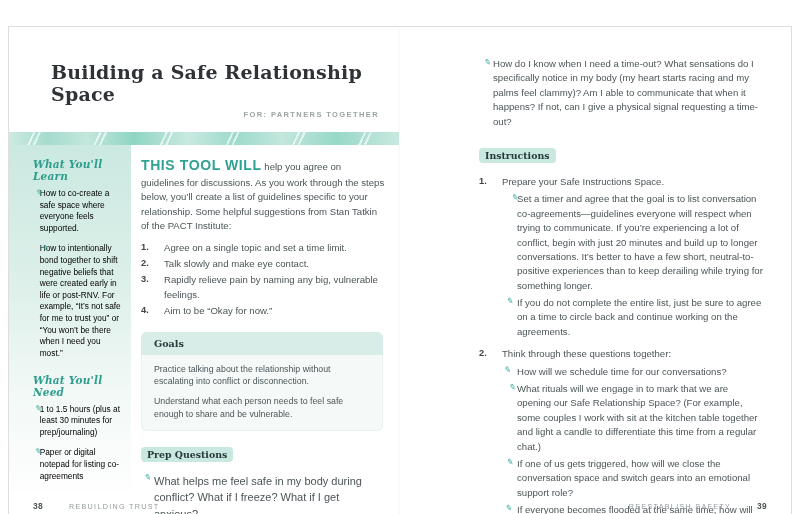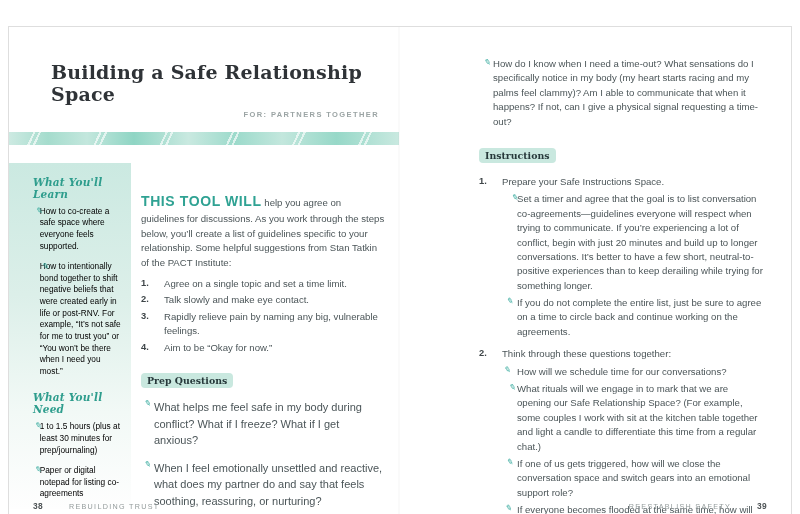--- a/index.html
+++ b/index.html
@@ -18,21 +18,21 @@
     letter-spacing:.2px;margin:0;}
   .subtitle{margin-top:5px;font-size:7.5px;letter-spacing:1.4px;color:#9ba4a4;font-weight:bold;text-align:right;}
 
   
   .band{margin-top:13px;height:13px;width:390px;
     background:
       repeating-linear-gradient(115deg, rgba(255,255,255,0) 0 22px, rgba(255,255,255,.65) 22px 24px, rgba(255,255,255,0) 24px 27px, rgba(255,255,255,.65) 27px 29px, rgba(255,255,255,0) 29px 60px),
       linear-gradient(90deg,#cdeae2 0%,#a5dccd 10%,#c3e7dd 20%,#8fd5c4 32%,#c9e9e0 46%,#9cdacb 58%,#c3e7dd 70%,#97d8c8 84%,#c9e9e0 100%);}
 
   
-  .lp-row{display:flex;align-items:flex-end;height:364px;}
+  .lp-row{display:flex;align-items:flex-start;height:364px;}
   .sidebar{width:122px;flex:none;box-sizing:border-box;padding:13px 9px 0 24px;
     background:linear-gradient(180deg,#cbe9e1 0%,#dcefe9 38%,#f2f9f6 72%,#fefefe 100%);}
   .script-head{font-family:"DejaVu Serif", serif;font-style:italic;font-weight:bold;
     font-size:10.5px;color:#2e9d8d;margin:0 0 6px 0;letter-spacing:.2px;}
   .script-head.second{margin-top:14px;}
   .side-item{display:flex;margin:0 0 9px 0;font-size:8.3px;line-height:1.4;color:#44565</style><style>4;}
   .side-item .bull{flex:none;width:10px;margin-left:-10px;}
   .bull{color:#2fa79a;font-size:8px;line-height:1.3;transform:rotate(10deg);}
 
   .main-col{flex:1;padding:10px 14px 0 10px;}
@@ -136,20 +136,27 @@
           <div class="step body-text">
             <span class="num">3.</span>
             <span class="txt">Rapidly relieve pain by naming any big, vulnerable feelings.</span>
           </div>
           <div class="step body-text">
             <span class="num">4.</span>
             <span class="txt">Aim to be “Okay for now.”</span>
           </div>
         </div>
 
+        <div class="goals">
+          <div class="goals-head">Goals</div>
+          <div class="goals-body">
+            <div class="goal">Practice talking about the relationship without escalating into conflict or disconnection.</div>
+            <div class="goal">Understand what each person needs to feel safe enough to share and be vulnerable.</div>
+          </div>
+        </div>
 
         <div class="hl-head">Prep Questions</div>
 
         <div class="q-item">
           <span class="bull">✎</span>
           <span class="txt">What helps me feel safe in my body during conflict? What if I freeze? What if I get anxious?</span>
         </div>
         <div class="q-item">
           <span class="bull">✎</span>
           <span class="txt">When I feel emotionally unsettled and reactive, what does my partner do and say that feels soothing, reassuring, or nurturing?</span>

